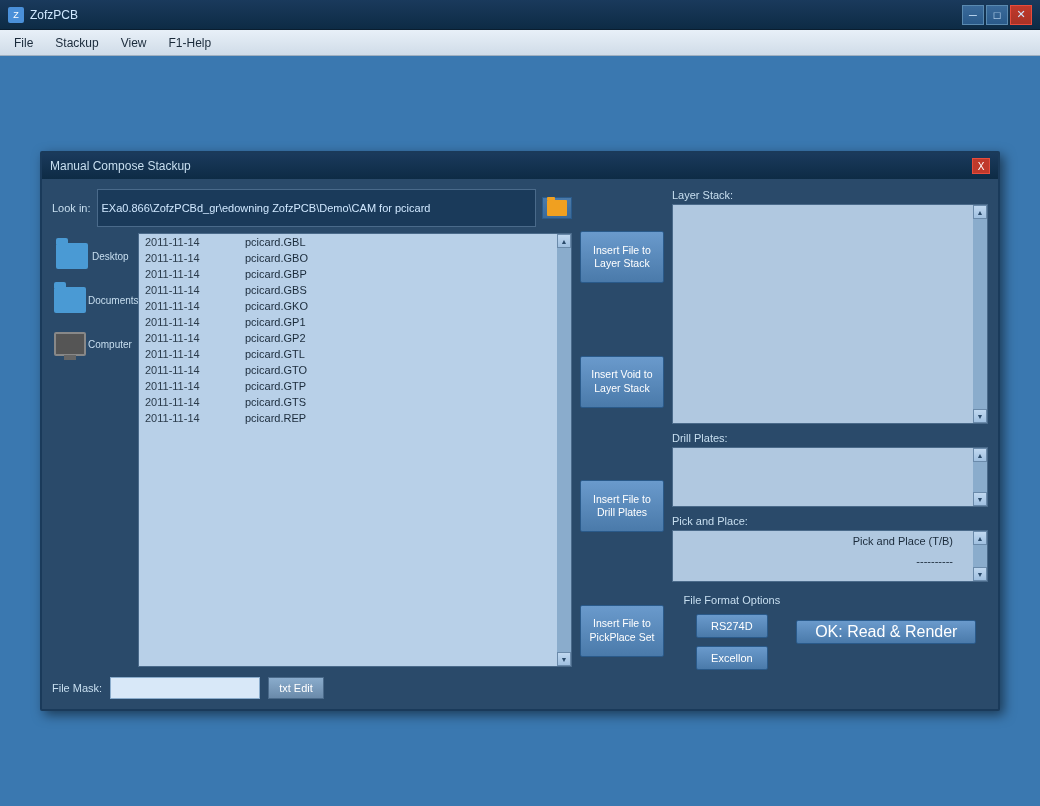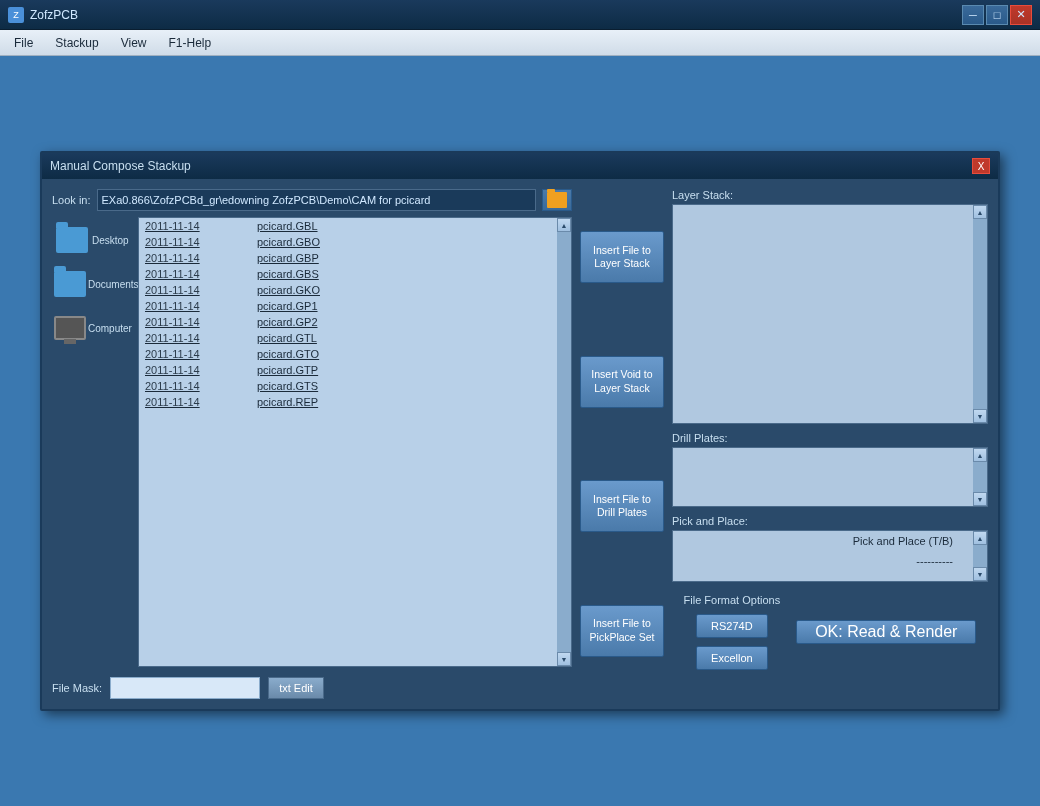--- a/index.html
+++ b/index.html
@@ -140,21 +140,21 @@
       align-items: center;
       gap: 6px;
     }
     .look-in-label {
       color: #c8dff0;
       font-size: 11px;
       white-space: nowrap;
     }
     .look-in-input {
       flex: 1;
-      height: 22px;
+      height: 38px;
       background: #1a3a5a;
       border: 1px solid #4a6a8a;
       color: #d0e8ff;
       font-size: 11px;
       padding: 0 4px;
     }
     .look-in-btn {
       width: 30px;
       height: 22px;
       background: linear-gradient(to bottom, #4a7aaa, #3a6a9a);
@@ -279,22 +279,21 @@
     }
     .file-list {
       width: 100%;
     }
     .file-row {
       display: flex;
       padding: 2px 6px;
       cursor: pointer;
       color: #1a2a3a;
       font-size: 11px;
-      gap: 32px;
-      text-decoration: underline;
+      gap: 20px;
     }
     .file-date {
       width: 80px;
       color: #2a3a4a;
     }
     .file-name {
       color: #1a2a3a;
     }
 
     .file-mask-row {

